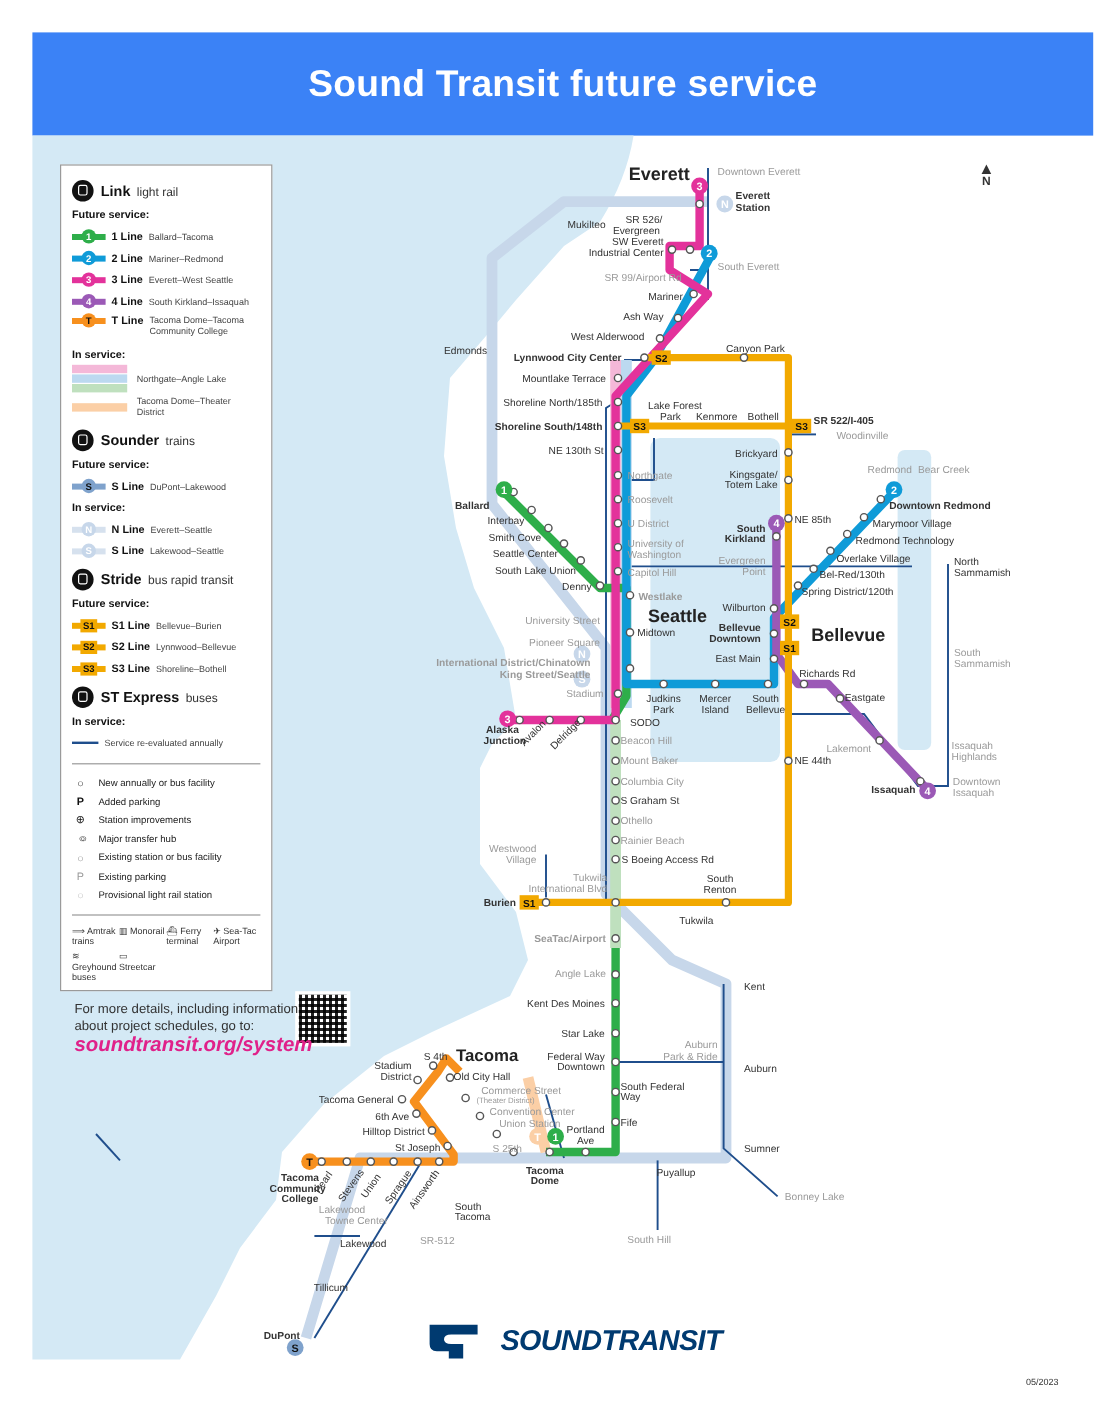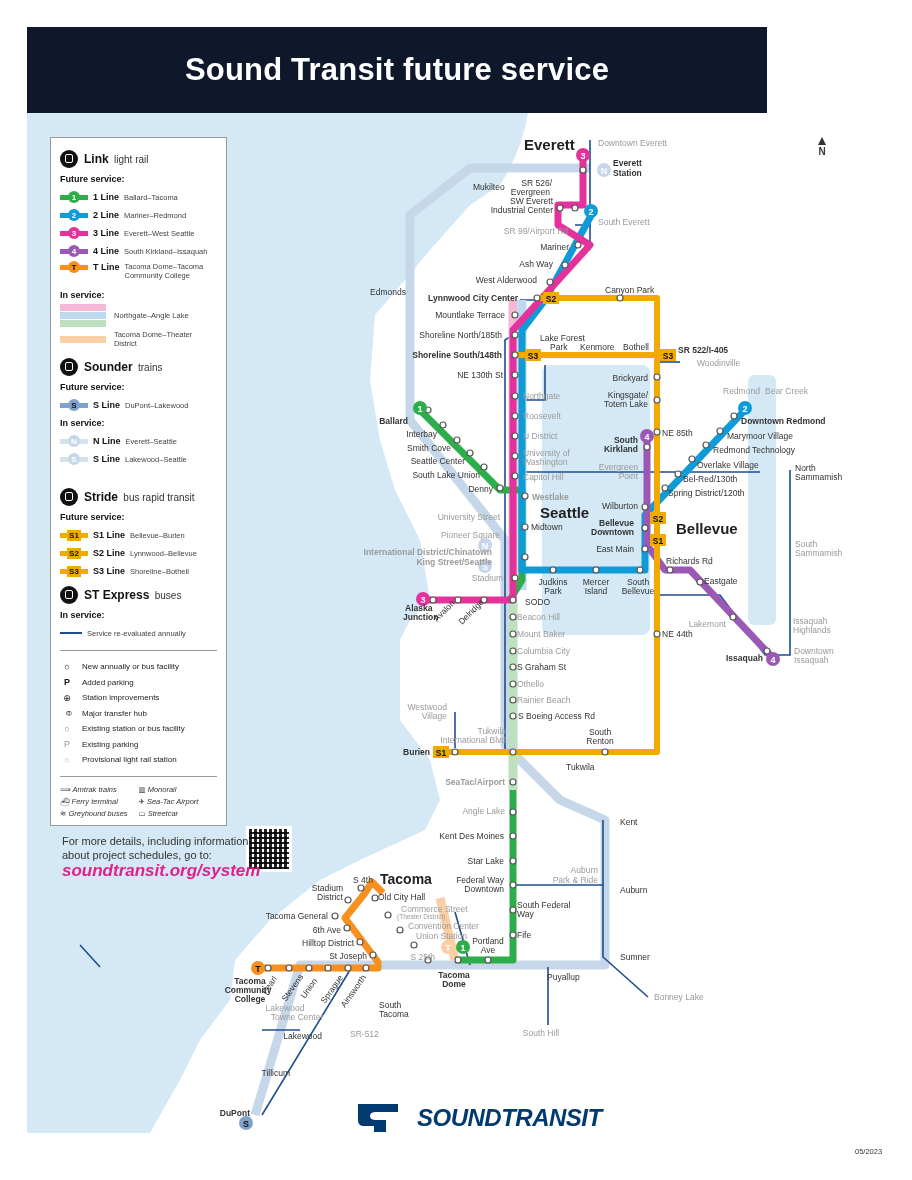--- a/index.html
+++ b/index.html
@@ -1,17 +1,17 @@
 <!DOCTYPE html>
 <html><head>
 <meta charset="utf-8">
 <style>
   html,body{margin:0;padding:0;background:#fff;}
   body{width:912px;height:1180px;position:relative;overflow:hidden;font-family:"Liberation Sans","DejaVu Sans",sans-serif;}
-  .header{position:absolute;left:27px;top:27px;width:740px;height:86px;background:#0f172a;display:flex;align-items:center;justify-content:center;}
+  .header{position:absolute;left:27px;top:27px;width:884px;height:86px;background:#3b82f6;display:flex;align-items:center;justify-content:center;}
   .header h1{margin:0;color:#fff;font-size:31px;font-weight:bold;font-family:"Liberation Sans",sans-serif;letter-spacing:0.2px;}
   svg text{font-family:"Liberation Sans","DejaVu Sans",sans-serif;}
   .legend{position:absolute;left:50px;top:137px;width:177px;height:689px;background:#fff;border:1px solid #9a9a9a;box-sizing:border-box;padding:8px 9px;font-size:8.5px;color:#333;}
   .lg-head{display:flex;align-items:center;gap:6px;margin:4px 0 6px 0;}
   .lg-mode-icon{width:18px;height:18px;border-radius:50%;background:#111;display:inline-block;position:relative;}
   .lg-mode-icon:after{content:"";position:absolute;left:5px;top:4px;width:8px;height:9px;border:1.5px solid #fff;border-radius:2px;box-sizing:border-box;}
   .lg-title{font-size:12px;font-weight:bold;color:#111;}
   .lg-title small{font-weight:normal;font-size:10px;color:#333;margin-left:2px;text-align:center;}
   .lg-sub{font-weight:bold;font-size:9px;color:#111;margin:4px 0 4px 0;}
   .lg-row{display:flex;align-items:center;gap:5px;height:18px;}
@@ -19,21 +19,21 @@
   .lg-badge .bar{position:absolute;left:0;right:0;top:3px;height:5px;}
   .lg-badge .dot{position:relative;width:12px;height:12px;border-radius:50%;color:#fff;font-size:8px;font-weight:bold;display:flex;align-items:center;justify-content:center;}
   .lg-badge .sq{position:relative;padding:0 2px;font-size:8px;font-weight:bold;color:#111;height:11px;line-height:11px;}
   .lg-name{font-weight:bold;font-size:9px;color:#111;white-space:nowrap;}
   .lg-desc{font-size:7.5px;color:#444;line-height:9px;}
   .swatches{display:flex;flex-direction:column;gap:1px;width:46px;}
   .swatches div{height:7px;}
   .lg-sym{display:flex;align-items:center;gap:8px;height:15.5px;font-size:8px;color:#222;}
   .lg-sym .s{width:14px;text-align:center;font-size:9px;}
   .lg-hr{border-top:1px solid #999;margin:8px 0;}
-  .lg-grid{display:grid;grid-template-columns:1fr 1fr;row-gap:3px;font-size:7.5px;color:#333;font-style:italic;}
+  .lg-grid{display:grid;grid-template-columns:1fr 1fr 1fr 1fr;row-gap:3px;font-size:7.5px;color:#333;}
   .info{position:absolute;left:62px;top:834px;font-size:11px;color:#333;line-height:14px;width:190px;}
   .info .url{position:absolute;left:0;top:30px;font-size:17px;font-weight:bold;font-style:italic;color:#E0218A;white-space:nowrap;}
   .qr{position:absolute;left:246px;top:826px;width:46px;height:46px;background:#fff;padding:3px;box-sizing:border-box;}
   .qr-inner{width:100%;height:100%;background:
     repeating-linear-gradient(90deg,#222 0 3px,#fff 3px 5px),
     repeating-linear-gradient(0deg,#222 0 2px,#fff 2px 5px);background-blend-mode:multiply;}
   .compass{position:absolute;left:818px;top:137px;text-align:center;font-size:10px;font-weight:bold;color:#333;}
   .date{position:absolute;left:855px;top:1147px;font-size:7.5px;color:#333;}
   .logo{position:absolute;left:356px;top:1102px;display:flex;align-items:center;gap:17px;}
   .logo-mark{width:44px;height:32px;position:relative;}
@@ -490,21 +490,21 @@
   </div>
   <div class="lg-row">
     <span class="lg-badge">
         <span class="bar" style="background:#D6E1EE"></span>
         <span class="dot" style="background:#C7D7EA;color:#fff">S</span>
       </span>
     <span class="lg-name">S Line</span>
       <span class="lg-desc">Lakewood–Seattle</span>
   </div>
 
-  <div class="lg-head" style="margin-top:20px">
+  <div class="lg-head" style="margin-top:6px">
     <span class="lg-mode-icon"></span>
     <span class="lg-title"><span>Stride</span> <small>bus rapid transit</small></span>
   </div>
   <div class="lg-sub">Future service:</div>
   <div class="lg-row">
     <span class="lg-badge">
         <span class="bar" style="background:#F2A900"></span>
         <span class="sq" style="background:#F2A900">S1</span>
       </span>
     <span class="lg-name">S1 Line</span>

